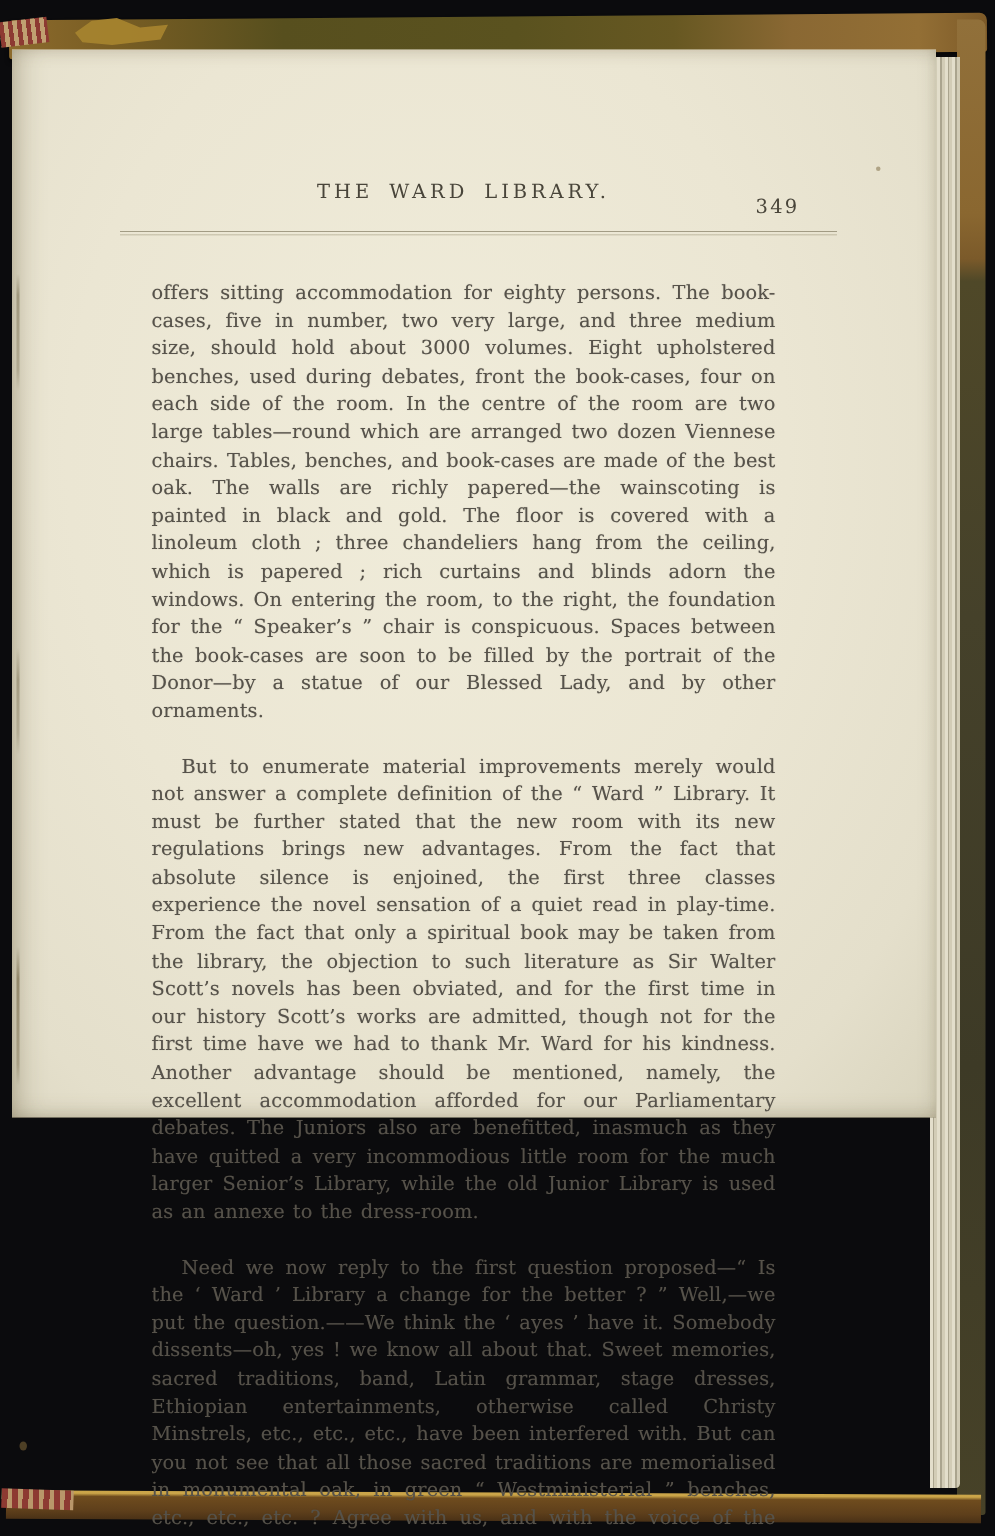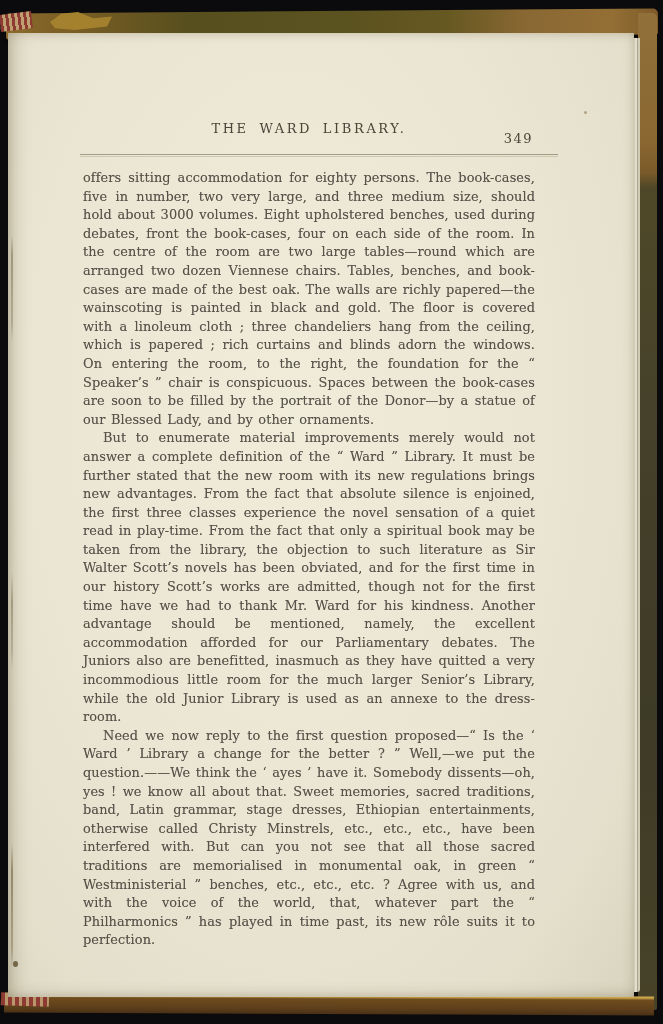--- a/index.html
+++ b/index.html
@@ -49,28 +49,27 @@
     opacity: .95;
   }
   
   .page-stack {
     position: absolute; left: 620px; top: 38px; width: 20px; height: 954px;
     background: repeating-linear-gradient(90deg,#e3decb 0 2px,#aaa48e 2px 3px,#d2ccb6 3px 5px);
     border-radius: 0 0 3px 0;
   }
   
   .page {
-    position: absolute; left: 8px; top: 33px; width: 616px; height: 964px;
+    position: absolute; left: 8px; top: 33px; width: 616px; height: 712px;
     background: radial-gradient(ellipse at 45% 38%, #f0ecda 0%, #ebe6d3 50%, #e4dfcb 82%, #d9d4be 100%);
     box-shadow:
       inset 14px 0 20px -12px rgba(90,78,48,.40),
       inset -7px 0 12px -7px rgba(120,108,78,.28),
       inset 0 -10px 14px -9px rgba(120,108,78,.30),
       inset 0 8px 12px -8px rgba(120,108,78,.24);
-    padding-left: 10px;
   }
   .page::after { 
     content: ""; position: absolute; left: 3px; top: 0; width: 2px; height: 100%;
     background: linear-gradient(180deg,
       transparent 0%, transparent 21%,
       rgba(122,112,82,.55) 23%, rgba(122,112,82,.35) 30%, transparent 32%,
       transparent 56%, rgba(122,112,82,.5) 59%, rgba(122,112,82,.3) 64%, transparent 66%,
       transparent 84%, rgba(110,96,62,.6) 87%, rgba(110,96,62,.35) 95%, transparent 97%);
   }
   .spot-a {
@@ -99,21 +98,21 @@
   }
   .body-text {
     position: absolute; left: 75px; top: 136px; width: 452px;
     font-size: 12.9px; line-height: 18.6px;
     text-align: justify;
     color: #56524a;
     word-spacing: 0.09em;
     letter-spacing: 0.1px;
     text-shadow: 0 0 0.6px rgba(86,82,74,.45);
   }
-  .body-text p { margin: 0; }
+  .body-text p { margin: 18px; }
   .body-text p.indent { text-indent: 20px; }
   .italic { }
 </style>
 </head>
 <body>
 
 <div class="scene">
   <div class="cover-top"></div>
   <div class="cover-right"></div>
   <div class="cover-bottom"></div>

